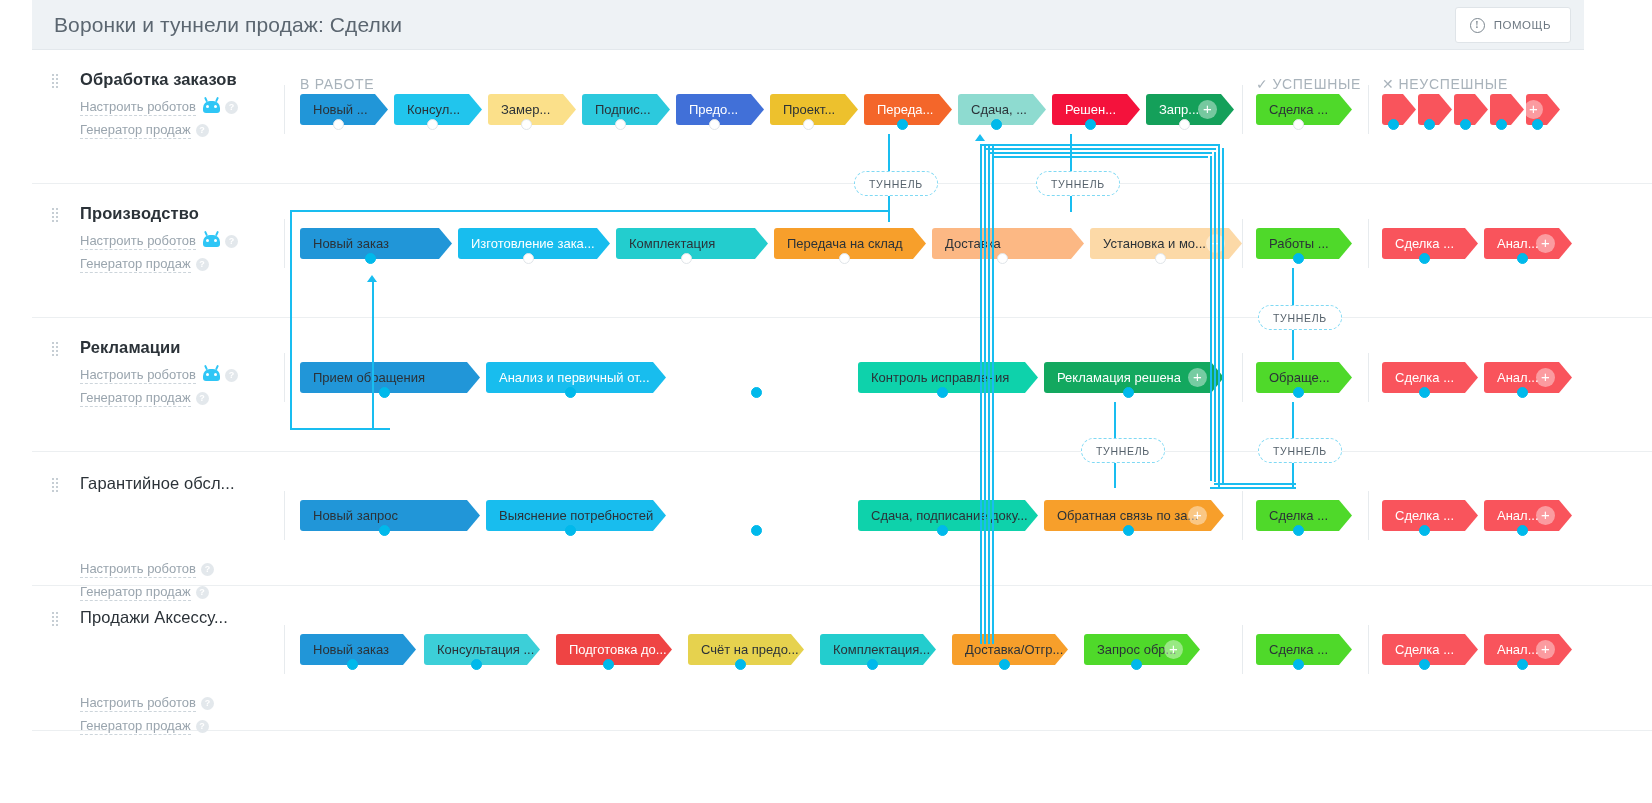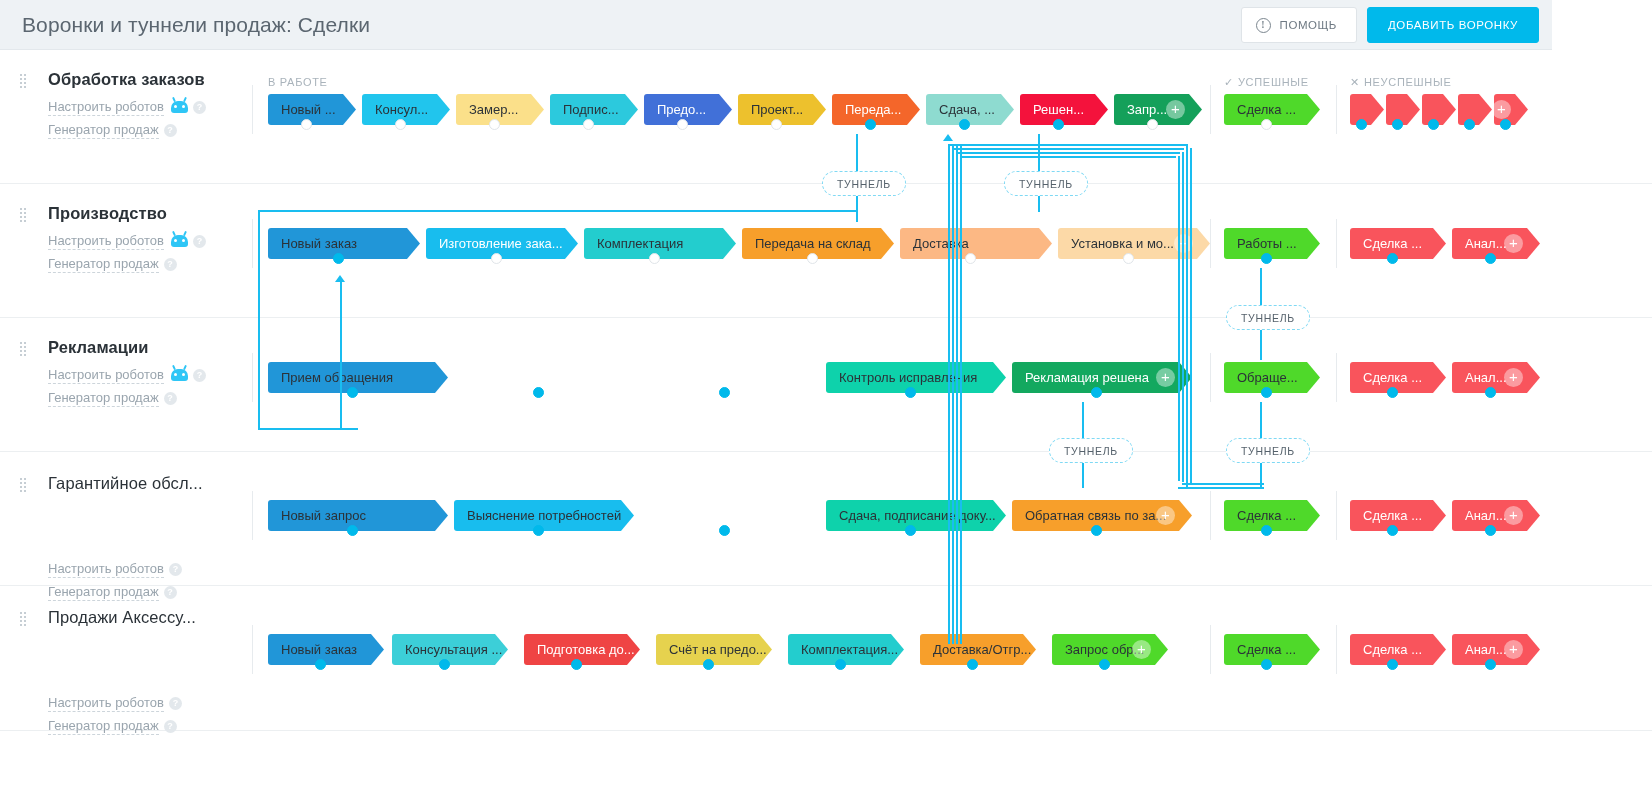--- a/index.html
+++ b/index.html
@@ -3,21 +3,21 @@
 <meta charset="utf-8">
 <style>
   * { box-sizing: border-box; }
   html, body {
     margin: 0; padding: 0;
     width: 1652px; height: 803px;
     background: #ffffff;
     font-family: "Liberation Sans", sans-serif;
     overflow: hidden;
   }
-  #app { position: relative; width: 1552px; height: 803px; background:#fff; }
+  #app { position: relative; width: 1552px; height: 803px; background:#fff;margin-left:32px; }
 
   
   .header {
     position: relative;
     height: 50px;
     background: #eef2f5;
     border-bottom: 1px solid #e3e8ec;
     display: flex; align-items: center;
   }
   .page-title {
@@ -99,21 +99,21 @@
   .robot span.l{ left:3px;} .robot span.r{ right:3px;}
   .qmark {
     width: 13px; height: 13px; border-radius: 50%; background: #e3e8ec; color: #fff;
     font-size: 9px; line-height: 13px; text-align: center; font-weight: bold;
     flex: 0 0 13px;
   }
 
   .stages-area { position: relative; flex: 1; }
 
   .col-head {
-    position: absolute; font-size: 11px; letter-spacing: .7px;
+    position: absolute; font-size: 14px; letter-spacing: .7px;
     color: #a9b3bb; text-transform: uppercase; white-space: nowrap;
   }
   .col-head .ck { color:#a9b3bb; margin-right:4px; }
 
   .vdiv { position: absolute; width: 1px; background: #e7ebee; }
 
   
   .chip {
     position: absolute; height: 31px; color: #fff;
     font-size: 13px; display: flex; align-items: center;
@@ -153,21 +153,20 @@
 
 <div id="app">
 
   <div class="header">
     <div class="page-title">Воронки и туннели продаж: Сделки</div>
     <div class="header-actions">
       <div class="btn btn-help">
         <span class="ico-circle">!</span>
         <span>ПОМОЩЬ</span>
       </div>
-      <div class="btn btn-primary">ДОБАВИТЬ ВОРОНКУ</div>
     </div>
   </div>
 
   <div class="board" id="board">
       <div class="row" style="height: 134px;">
         <div class="row-inner" style="height: 134px;">
           <div class="funnel-side">
             <div class="drag-dots" style="top: 24px;">
               <i></i>
               <i></i>
@@ -368,20 +367,23 @@
             </div>
           </div>
           <div class="stages-area">
             <div class="vdiv" style="left: -10px; top: 35px; height: 49px;"></div>
             <div class="vdiv" style="left: 948px; top: 35px; height: 49px;"></div>
             <div class="vdiv" style="left: 1074px; top: 35px; height: 49px;"></div>
             <div class="chip dark" style="left: 6px; width: 180px; top: 44px; background: rgb(33, 150, 216);">
               <span>Прием обращения</span>
             </div>
             <div class="dot on" style="left: 85px; top: 69px;"></div>
+            <div class="chip" style="left: 192px; width: 180px; top: 44px; background: rgb(24, 189, 238);">
+              <span>Анализ и первичный от...</span>
+            </div>
             <div class="dot on" style="left: 271px; top: 69px;"></div>
             <div class="dot on" style="left: 457px; top: 69px;"></div>
             <div class="chip dark" style="left: 564px; width: 180px; top: 44px; background: rgb(14, 210, 171);">
               <span>Контроль исправления</span>
             </div>
             <div class="dot on" style="left: 643px; top: 69px;"></div>
             <div class="chip" style="left: 750px; width: 180px; top: 44px; background: rgb(19, 168, 95);">
               <span>Рекламация решена</span>
               <span class="plus">+</span>
             </div>

